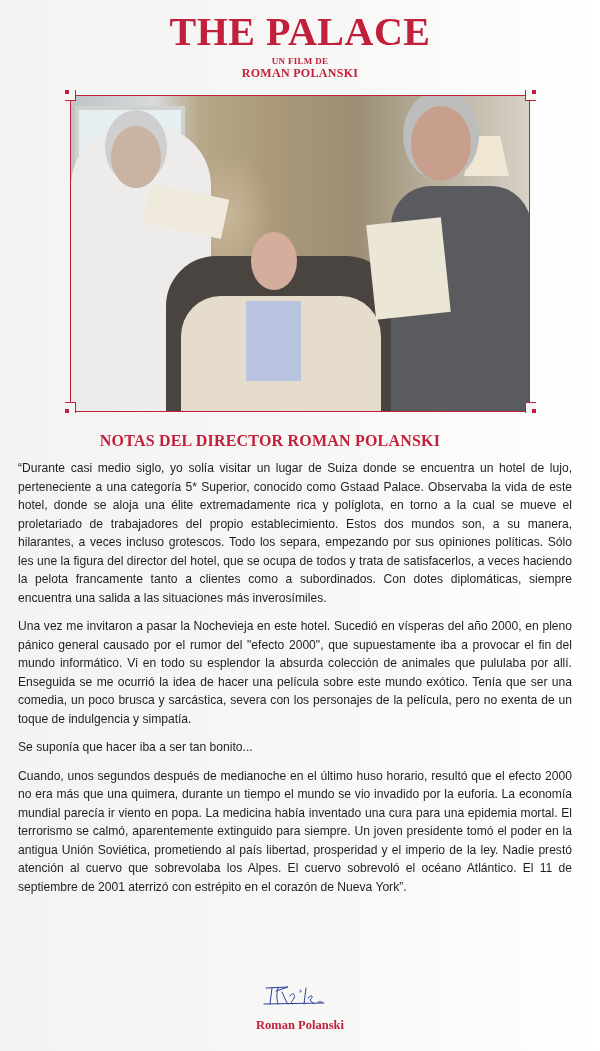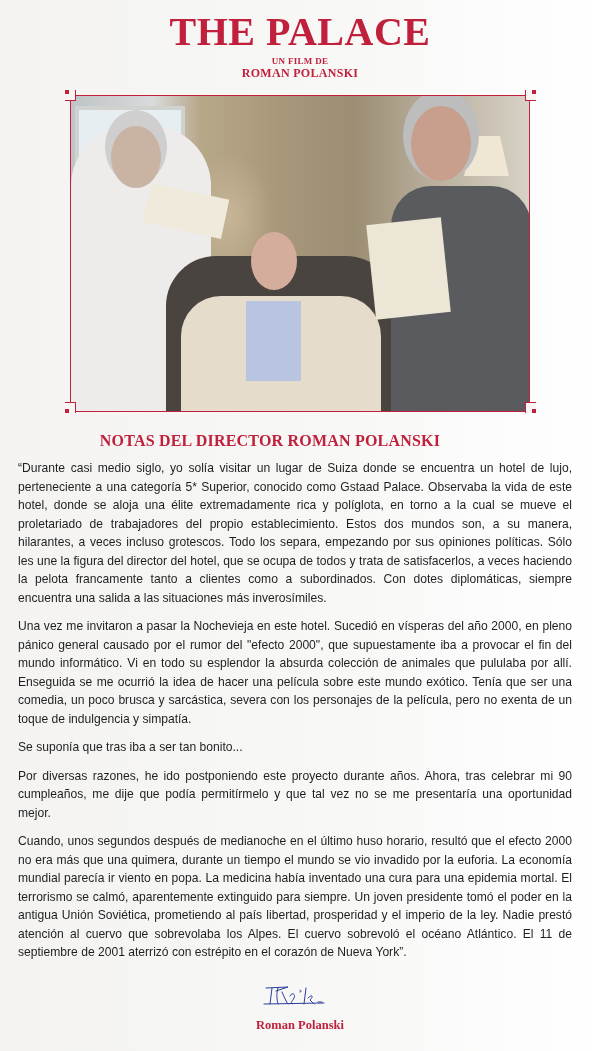--- a/index.html
+++ b/index.html
@@ -101,21 +101,20 @@
 <div class="corner c-tl"></div>
 <div class="corner c-tr"></div>
 <div class="corner c-bl"></div>
 <div class="corner c-br"></div>
 
 <div class="section-heading">NOTAS DEL DIRECTOR ROMAN POLANSKI</div>
 
 <div class="body-text">
   <p>“Durante casi medio siglo, yo solía visitar un lugar de Suiza donde se encuentra un hotel de lujo, perteneciente a una categoría 5* Superior, conocido como Gstaad Palace. Observaba la vida de este hotel, donde se aloja una élite extremadamente rica y políglota, en torno a la cual se mueve el proletariado de trabajadores del propio establecimiento. Estos dos mundos son, a su manera, hilarantes, a veces incluso grotescos. Todo los separa, empezando por sus opiniones políticas. Sólo les une la figura del director del hotel, que se ocupa de todos y trata de satisfacerlos, a veces haciendo la pelota francamente tanto a clientes como a subordinados. Con dotes diplomáticas, siempre encuentra una salida a las situaciones más inverosímiles.</p>
   <p>Una vez me invitaron a pasar la Nochevieja en este hotel. Sucedió en vísperas del año 2000, en pleno pánico general causado por el rumor del "efecto 2000", que supuestamente iba a provocar el fin del mundo informático. Vi en todo su esplendor la absurda colección de animales que pululaba por allí. Enseguida se me ocurrió la idea de hacer una película sobre este mundo exótico. Tenía que ser una comedia, un poco brusca y sarcástica, severa con los personajes de la película, pero no exenta de un toque de indulgencia y simpatía.</p>
-  <p>Se suponía que tras iba a ser tan bonito...</p>
-  <p>Por diversas razones, he ido postponiendo este proyecto durante años. Ahora, tras celebrar mi 90 cumpleaños, me dije que podía permitírmelo y que tal vez no se me presentaría una oportunidad mejor.</p>
+  <p>Se suponía que hacer iba a ser tan bonito...</p>
   <p>Cuando, unos segundos después de medianoche en el último huso horario, resultó que el efecto 2000 no era más que una quimera, durante un tiempo el mundo se vio invadido por la euforia. La economía mundial parecía ir viento en popa. La medicina había inventado una cura para una epidemia mortal. El terrorismo se calmó, aparentemente extinguido para siempre. Un joven presidente tomó el poder en la antigua Unión Soviética, prometiendo al país libertad, prosperidad y el imperio de la ley.  Nadie prestó atención al cuervo que sobrevolaba los Alpes. El cuervo sobrevoló el océano Atlántico. El 11 de septiembre de 2001 aterrizó con estrépito en el corazón de Nueva York”.</p>
 </div>
 
 <svg class="signature" viewBox="0 0 80 26">
   <path d="M4 6 L26 5 L14 9 M10 6 L8 22 M16 6 C14 12 15 18 16 22 M20 10 C22 14 24 20 26 22 M28 14 C30 10 34 12 32 16 C30 20 28 20 30 22 M38 8 C39 8 40 10 38 10 M44 6 L42 22 M46 16 C50 12 52 14 48 18 L52 22 M56 20 L60 20 M2 22 L62 21" fill="none" stroke="#2a3f9a" stroke-width="1" stroke-linecap="round"></path>
 </svg>
 <div class="sig-name">Roman Polanski</div>
 
 </body></html>

